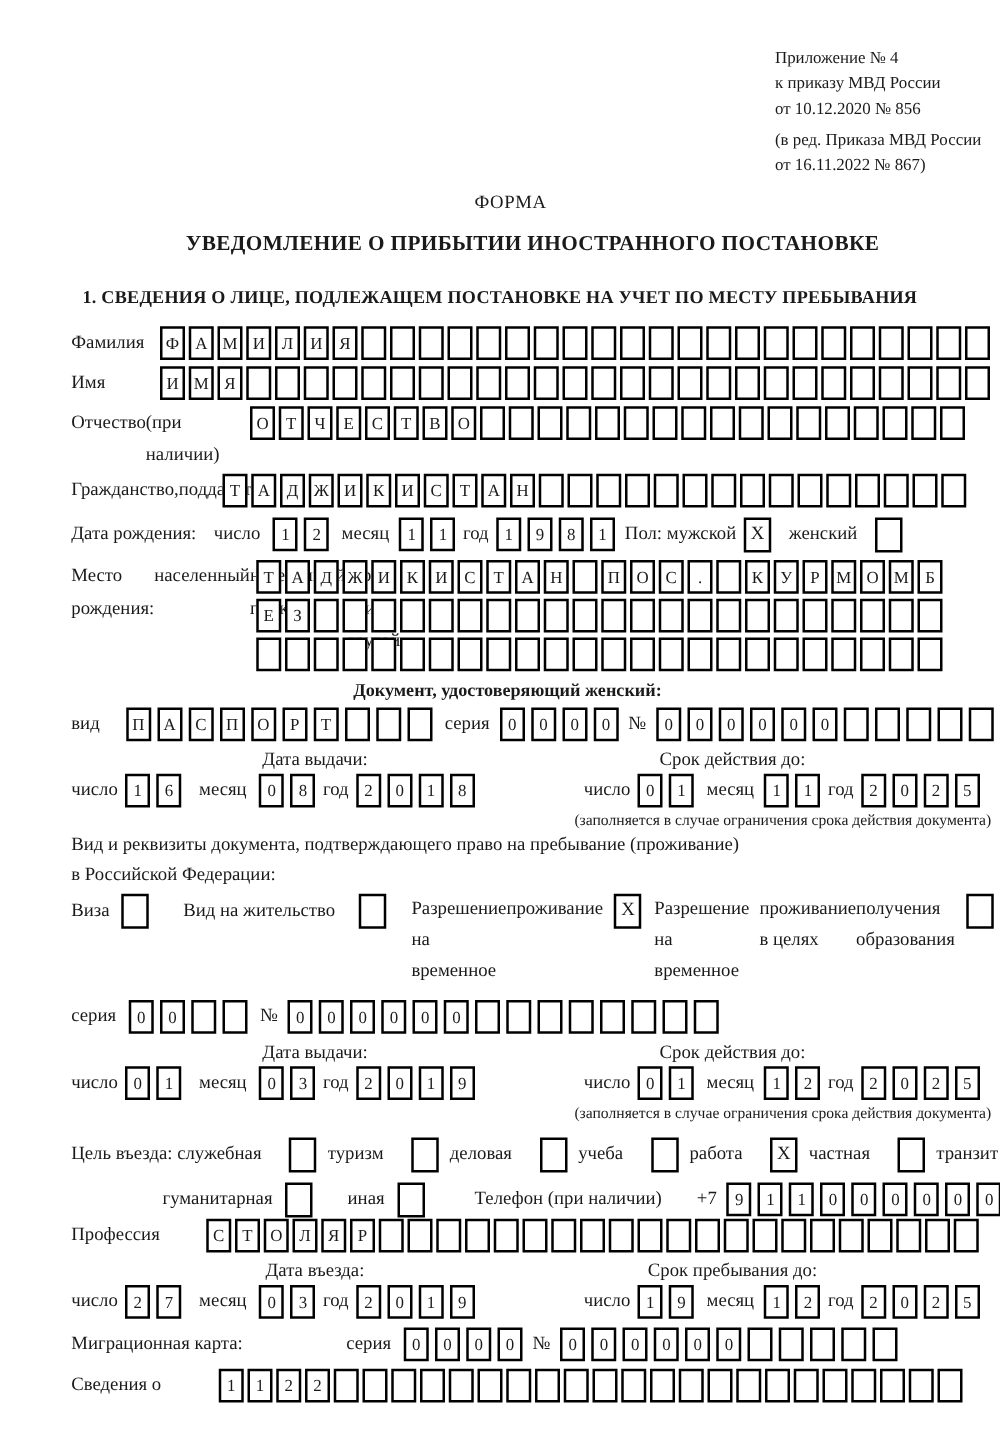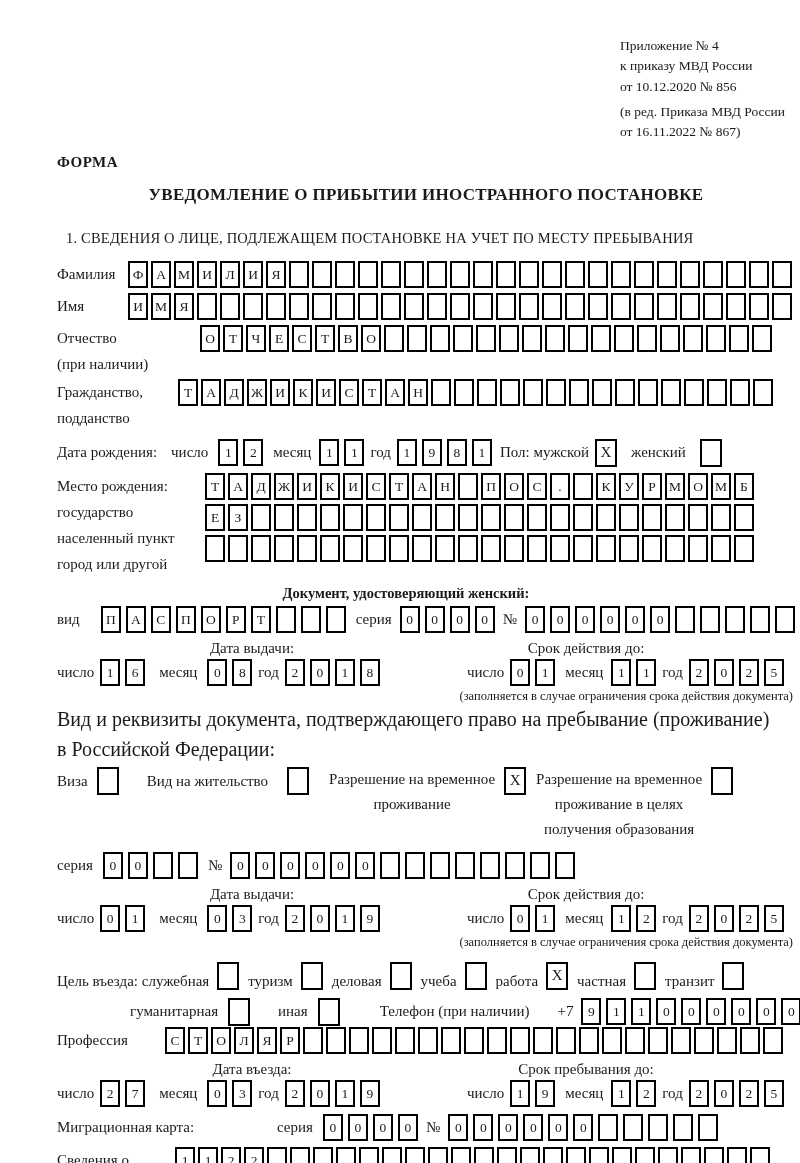--- a/index.html
+++ b/index.html
@@ -3,56 +3,56 @@
 <meta charset="utf-8">
 <style>
   *{margin:0;padding:0;box-sizing:border-box}
   html,body{width:800px;height:1163px;background:#fff;overflow:hidden}
   body{font-family:"Liberation Serif","DejaVu Serif",serif;color:#1a1a1a;font-size:15px}
   .page{padding:36px 5px 0 57px;position:relative}
 
   
   .appendix{margin-left:563px;font-size:13.5px;line-height:1.5;width:200px}
   .appendix .gap{margin-top:5px}
-  .forma{text-align:left;padding-right:35px;font-weight:bold;font-size:15px;margin-top:12px;letter-spacing:.5px}
+  .forma{text-align:center;padding-right:35px;font-weight:normal;font-size:15px;margin-top:12px;letter-spacing:.5px}
 
   
   .title{text-align:center;font-weight:bold;font-size:17px;margin-top:12px;line-height:1.45;letter-spacing:.3px}
   .blank-line{display:inline-block;width:62px;border-bottom:2.5px solid #2b2b2b;margin-left:14px;transform:translateY(-2px)}
-  .section-title{font-weight:normal;font-size:14.5px;margin-top:22px;padding-left:9px;letter-spacing:.2px;white-space:nowrap}
+  .section-title{font-weight:bold;font-size:14.5px;margin-top:22px;padding-left:9px;letter-spacing:.2px;white-space:nowrap}
 
   
   .frow{display:flex;align-items:center;margin-top:5px}
   .frow.top{align-items:flex-start}
   .cells{display:inline-flex;gap:3px;flex-wrap:nowrap}
   .cells.spaced{gap:5px}
   .cell{width:20px;height:27px;border:2px solid #000;display:inline-flex;align-items:center;justify-content:center;font-size:13.5px;line-height:1;background:#fff;flex:0 0 auto}
   .checkbox .cell{width:22px;height:28px;font-size:15px}
   .lbl{white-space:nowrap}
-  .lblcol{display:flex;flex-direction:column;line-height:26px;flex:0 0 auto}
+  .lblcol{display:flex;flex-direction:row;line-height:26px;flex:0 0 auto}
   .w71{width:71px}.w143{width:143px}.w121{width:121px}.w148{width:148px}.w108{width:108px}.w118{width:118px}.w180{width:180px}
   .ml6{margin-left:6px}.ml8{margin-left:8px}.ml10{margin-left:10px}.ml14{margin-left:14px}.ml20{margin-left:20px}.ml28{margin-left:28px}.ml40{margin-left:40px}
   .cellcol{display:flex;flex-direction:column;gap:4px}
   .doc-header{text-align:center;font-weight:bold;font-size:14.5px;margin-top:8px;padding-right:40px}
 
   
   .datecols{display:flex;margin-top:7px;align-items:flex-start}
   .datecol.left{width:390px;flex:0 0 auto}
   .datecol.right{flex:1}
   .datehead{text-align:center;font-size:15px;margin-bottom:2px}
   .datecol.right .datehead{padding-right:70px}
   .daterow{display:flex;align-items:center}
   .datenote{font-size:12.5px;text-align:right;margin-top:3px;padding-right:2px;white-space:nowrap}
 
-  .plain{font-size:20px;margin-top:7px}
+  .plain{font-size:15px;margin-top:7px}
   .visa-row{display:flex;align-items:flex-start;margin-top:6px}
   .visa-item{display:flex;align-items:flex-start;gap:9px}
-  .mlines{display:flex;flex-direction:column;text-align:center;line-height:25px}
+  .mlines{display:flex;flex-direction:row;text-align:left;line-height:25px}
   .purpose-row{display:flex;align-items:center;margin-top:12px}
-  .purpose-row .pair{display:flex;align-items:flex-end;gap:8px;margin-left:9px}
+  .purpose-row .pair{display:flex;align-items:center;gap:22px;margin-left:9px}
   .purpose-row .pair:first-child{margin-left:0}
 </style>
 </head>
 <body>
 
 <div class="page">
 
   <div class="appendix">
     <div>Приложение № 4</div>
     <div>к приказу МВД России</div>
@@ -233,21 +233,21 @@
       </span>
     <span class="lbl ml14">женский</span>
     <span class="cells checkbox ml14">
         <span class="cell"></span>
       </span>
   </div>
 
   <div class="frow top" style="margin-top:6px">
     <span class="lblcol w148">
       <span>Место рождения:</span>
-      <span>государство</span>
+      <span>населенный</span>
       <span>населенный пункт</span>
       <span>город или другой</span>
     </span>
     <span class="cellcol">
       <span class="cells">
           <span class="cell">Т</span>
           <span class="cell">А</span>
           <span class="cell">Д</span>
           <span class="cell">Ж</span>
           <span class="cell">И</span>

